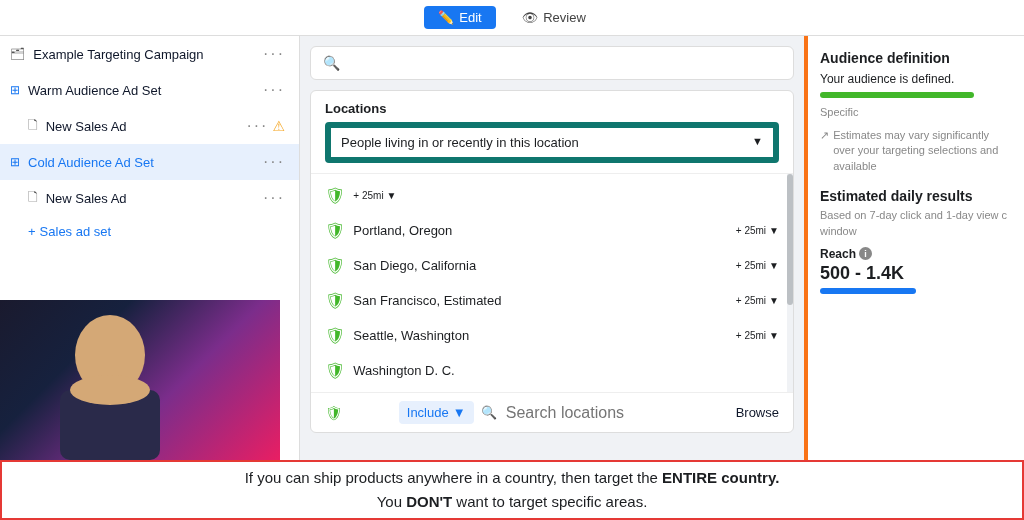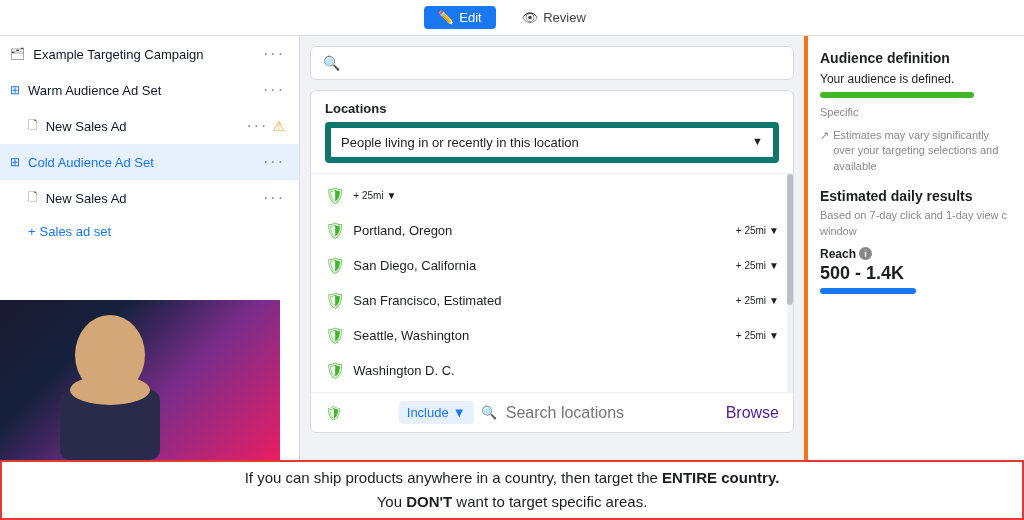--- a/index.html
+++ b/index.html
@@ -246,22 +246,22 @@
     .search-locations {
       display: flex;
       align-items: center;
       gap: 5px;
       flex: 1;
       color: #666;
       font-size: 13px;
     }
 
     .browse-btn {
-      color: #4c1d95;
-      font-size: 16px;
+      color: #0f172a;
+      font-size: 13px;
       cursor: pointer;
       background: none;
       border: none;
     }
 
     
     .scrollbar-track {
       position: absolute;
       right: 0;
       top: 0;

